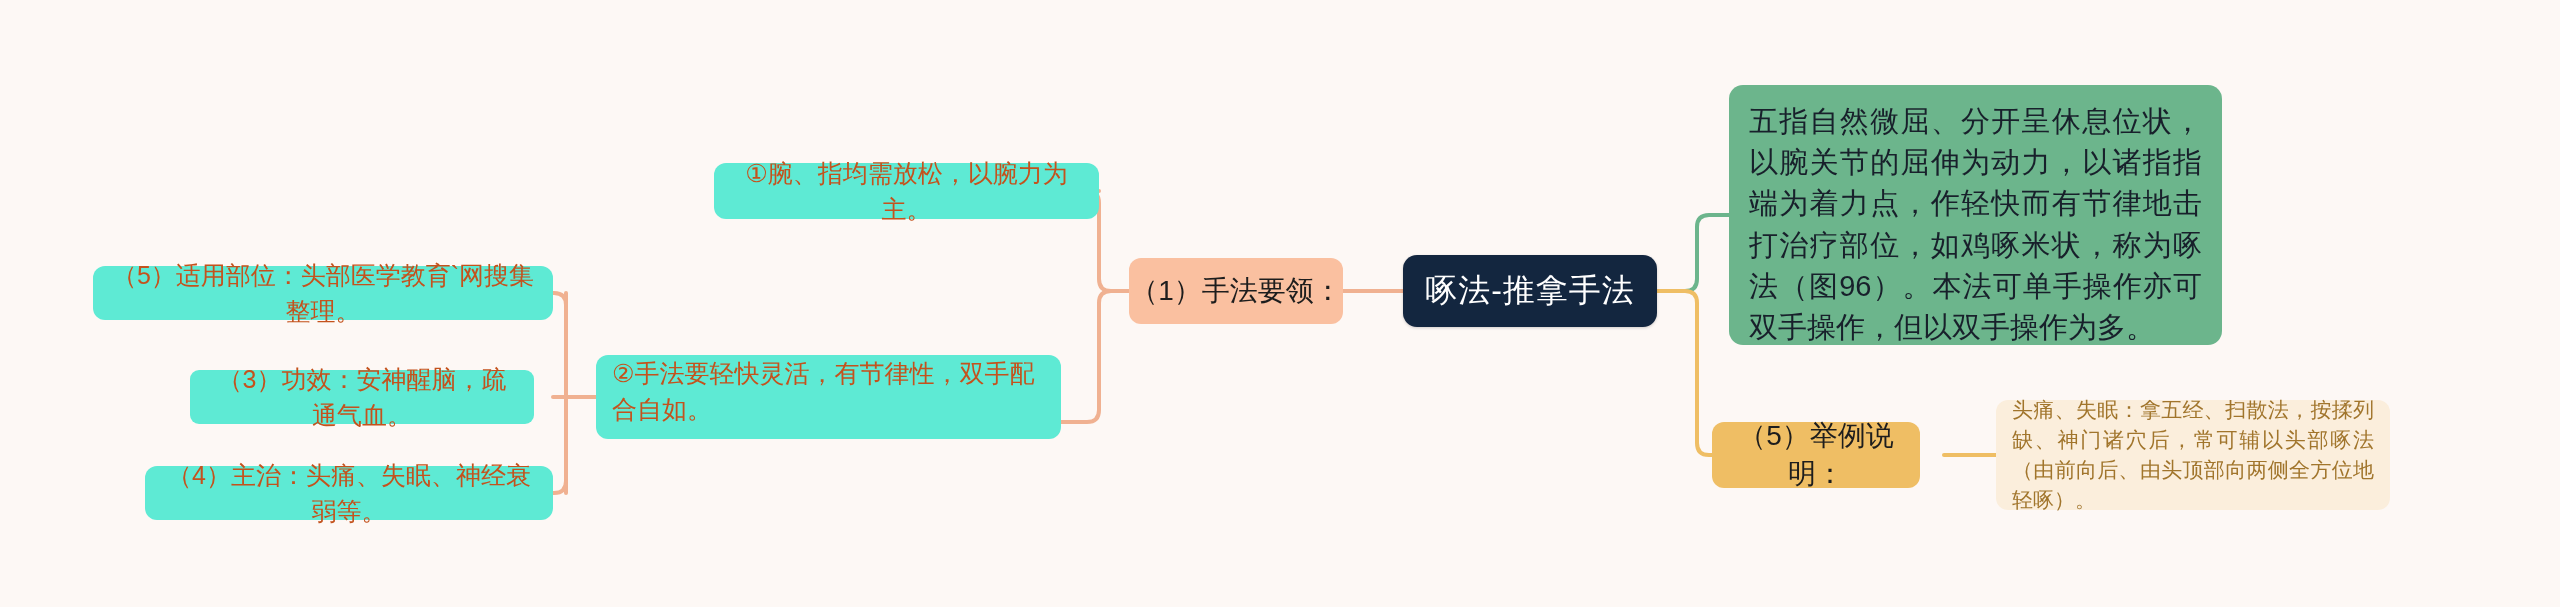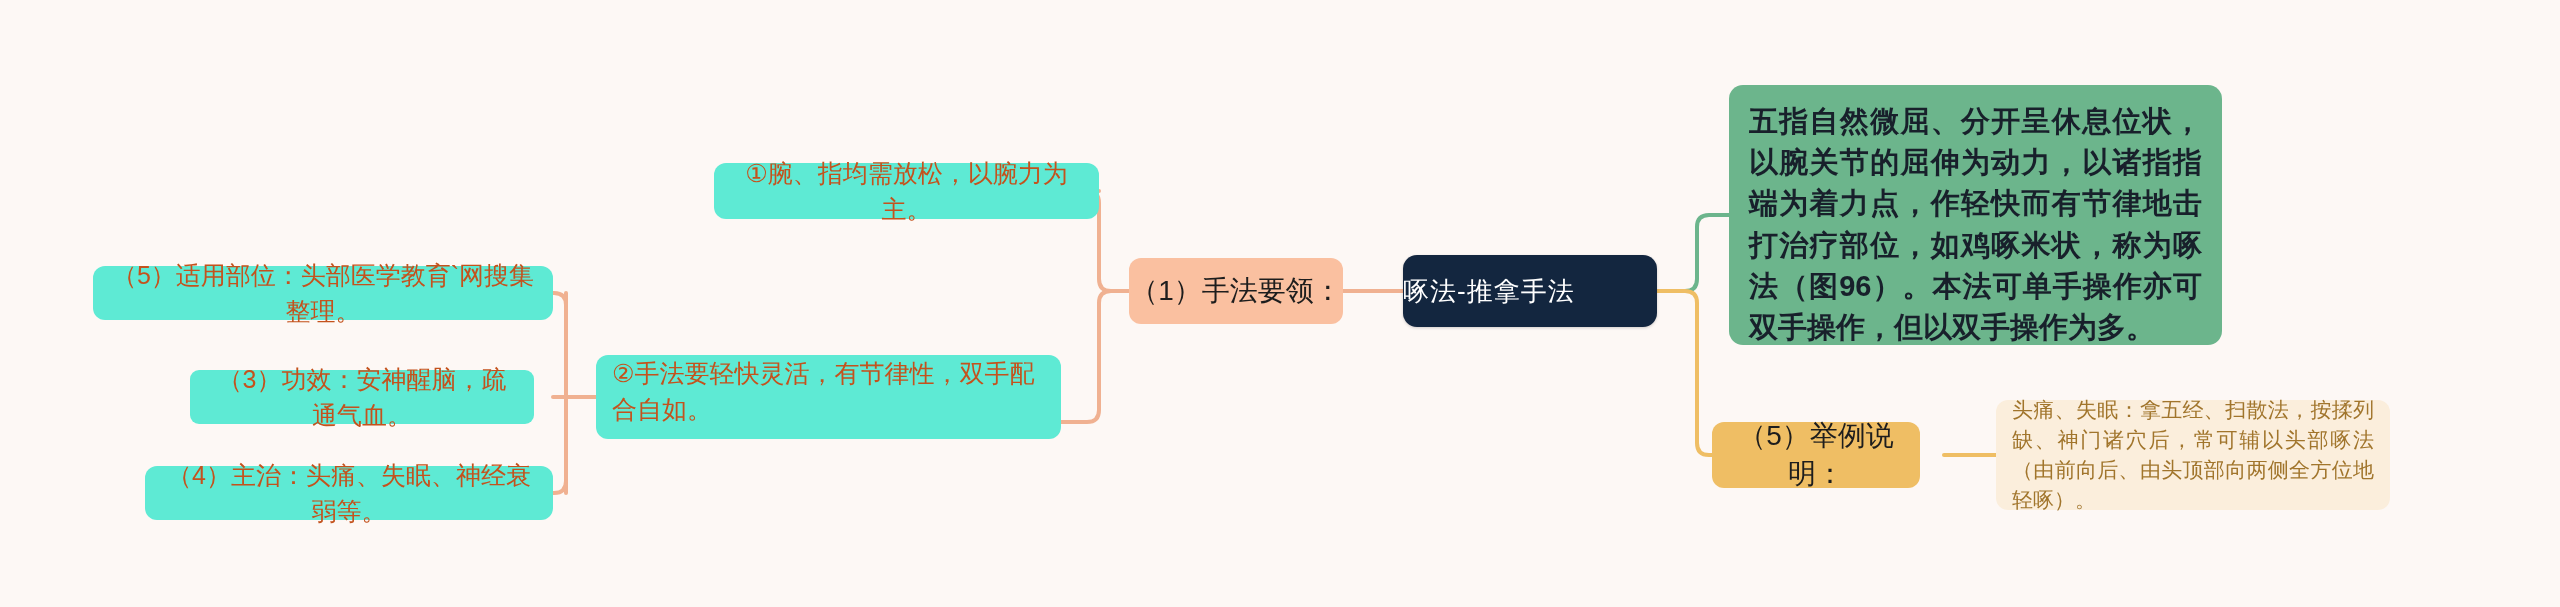--- a/index.html
+++ b/index.html
@@ -45,43 +45,42 @@
     border-radius: 14px;
     left: 1403px;
     top: 255px;
     width: 254px;
     height: 72px;
     justify-content: center;
     box-shadow: 0 1px 3px rgba(0,0,0,0.18);
   }
   .root .txt {
     color: #ffffff;
-    font-size: 26px;
+    font-size: 32px;
     letter-spacing: 1px;
-    text-align: left;
+    text-align: center;
     line-height: 1.1;
   }
 
   
   .green-box {
     background: #6cb58c;
     left: 1729px;
     top: 85px;
     width: 493px;
     height: 260px;
     border-radius: 14px;
     align-items: flex-start;
     padding: 16px 20px;
   }
   .green-box .txt {
     color: #18202b;
     font-size: 29px;
     line-height: 1.42;
     text-align: justify;
-    font-weight: bold;
   }
 
   
   .n-shoufa {
     background: #fac0a0;
     left: 1129px;
     top: 258px;
     width: 214px;
     height: 66px;
     justify-content: center;

